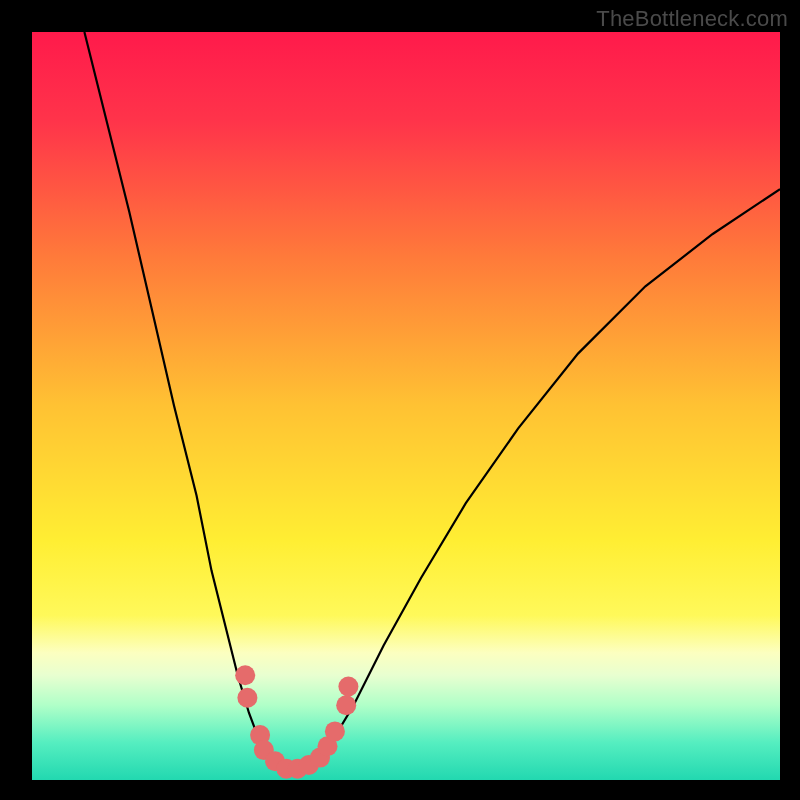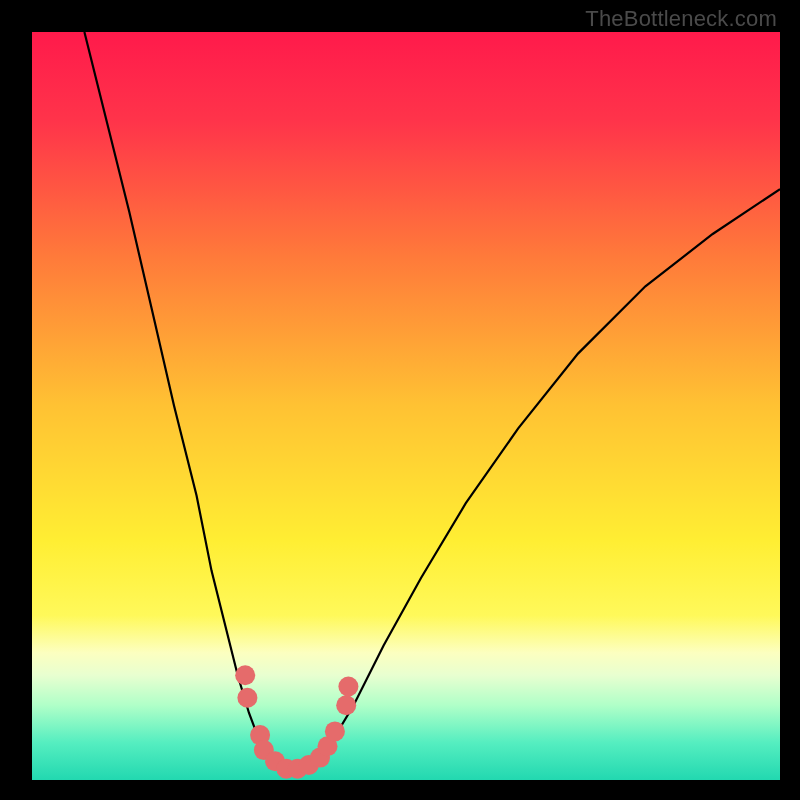--- a/index.html
+++ b/index.html
@@ -35,21 +35,21 @@
   .svg-overlay {
     position: absolute;
     left: 0;
     top: 0;
     width: 100%;
     height: 100%;
   }
   .watermark {
     position: absolute;
     top: 6px;
-    right: 23px;
+    right: 12px;
     color: #4a4a4a;
     font-size: 22px;
     font-weight: 500;
     letter-spacing: 0.2px;
   }
 </style>
 </head>
 <body>
 
 <div class="container">

